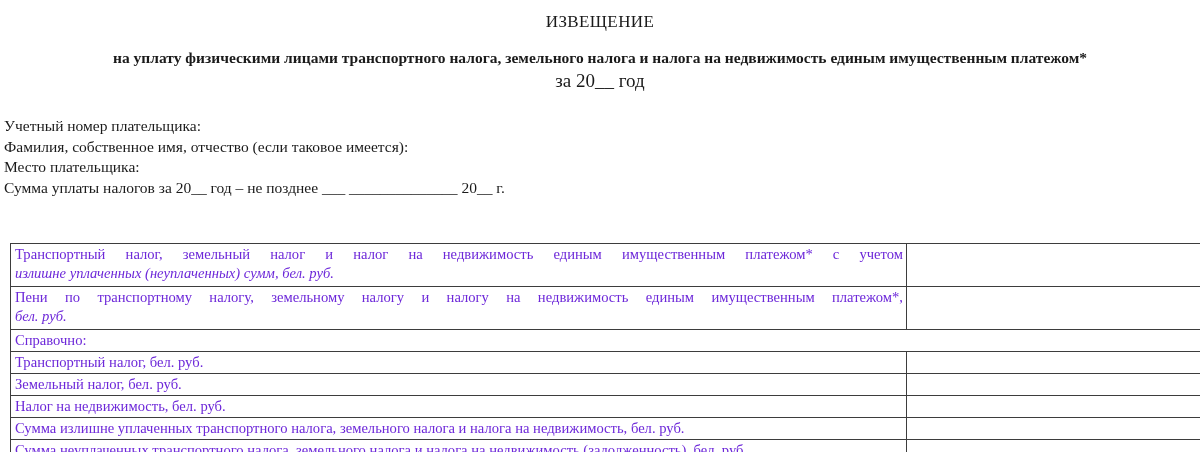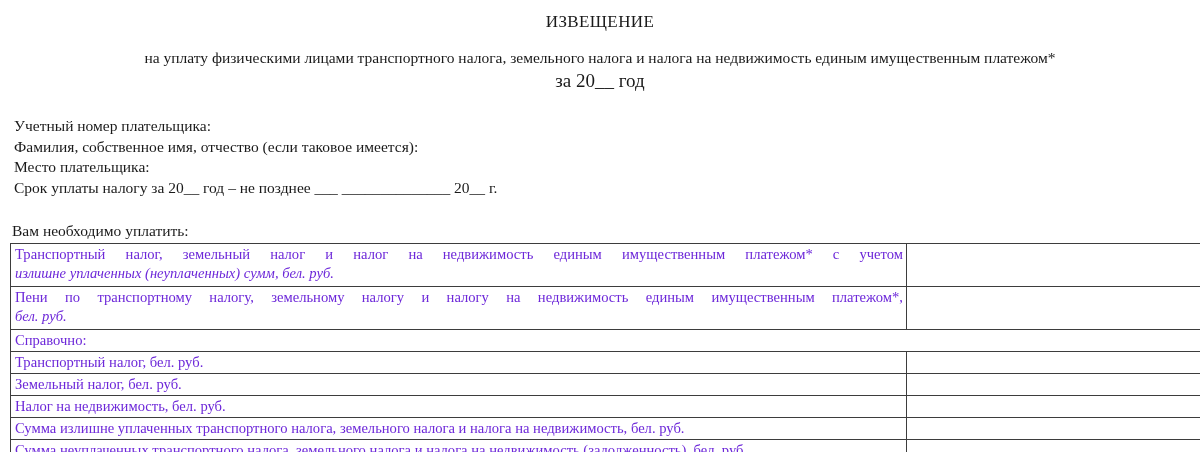--- a/index.html
+++ b/index.html
@@ -26,37 +26,37 @@
   .doc-title {
     text-align: center;
     font-weight: normal;
     font-size: 17px;
     letter-spacing: 0.4px;
     margin: 12px 0 16px 0;
     line-height: 20px;
   }
   .doc-subtitle {
     text-align: center;
-    font-weight: normal;
+    font-weight: bold;
     font-size: 15.5px;
     line-height: 20px;
     margin: 4px 0 0 0;
     padding: 0 14px;
     white-space: nowrap;
   }
   .doc-period {
     text-align: center;
     font-size: 19px;
     line-height: 20px;
     margin: 3px 0 0 0;
   }
 
   
   .info-block {
-    margin: 25px 0 0 14px;
+    margin: 25px 0 0 4px;
     font-size: 15.5px;
     line-height: 20.5px;
   }
   .info-line {
     white-space: nowrap;
   }
 
   .pay-note {
     margin: 23px 0 0 12px;
     font-size: 15.5px;
@@ -121,24 +121,23 @@
 <div class="page">
 
   <div class="doc-title">ИЗВЕЩЕНИЕ</div>
   <div class="doc-subtitle">на уплату физическими лицами транспортного налога, земельного налога и налога на недвижимость единым имущественным платежом*</div>
   <div class="doc-period">за 20__ год</div>
 
   <div class="info-block">
     <div class="info-line">Учетный номер плательщика:</div>
     <div class="info-line">Фамилия, собственное имя, отчество (если таковое имеется):</div>
     <div class="info-line">Место плательщика:</div>
-    <div class="info-line">Срок уплаты налогу за 20__ год – не позднее ___ ______________ 20__ г.</div>
+    <div class="info-line">Сумма уплаты налогов за 20__ год – не позднее ___ ______________ 20__ г.</div>
   </div>
 
-  <div class="pay-note">Вам необходимо уплатить:</div>
 
   <div class="tbl-wrap">
     <table class="form-table">
       <tbody>
 
         <tr class="tall">
           <td class="label-cell justify">
             <span class="l1">Транспортный налог, земельный налог и налог на недвижимость единым имущественным платежом*  с учетом</span>
             <span class="l2">излишне уплаченных (неуплаченных) сумм, бел. руб.</span>
           </td>

